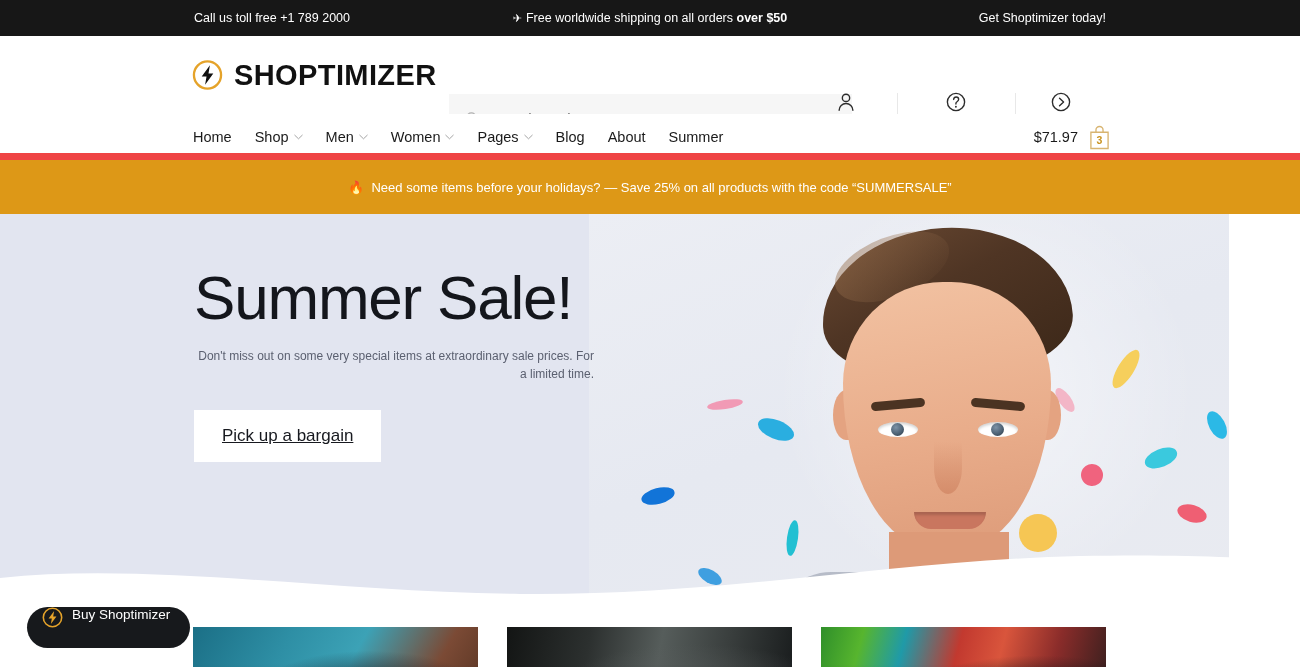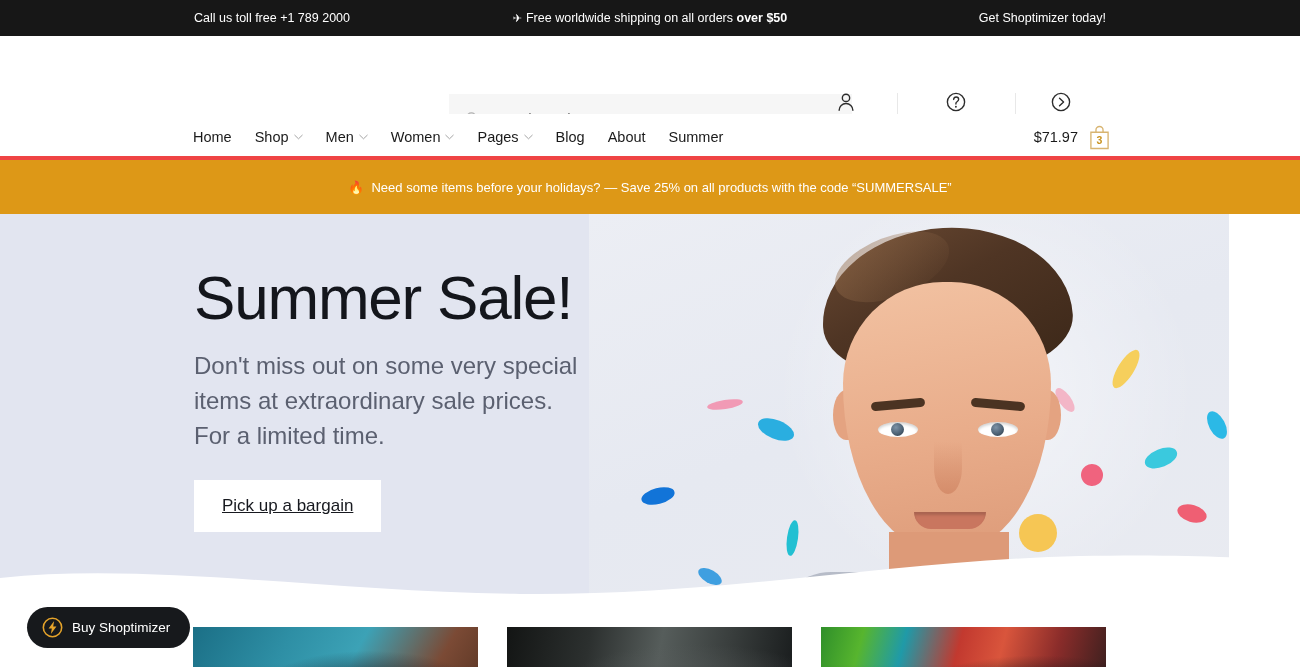--- a/index.html
+++ b/index.html
@@ -63,21 +63,21 @@
   .acct-item + .acct-item::before {
     content:""; position:absolute; left:0; top:2px;
     width:1px; height:40px; background:#e8e8e8;
   }
   .acct-ico { width:22px; height:22px; margin-bottom:7px; }
   .acct-label { font-size:11.5px; color:#333333; white-space:nowrap; }
 
   
   .navbar {
     height:46px; background:#ffffff; position:relative;
-    border-bottom:4px solid #ef4444;
+    border-bottom:7px solid #ef4444;
   }
   .nav-list {
     position:absolute; left:193px; top:0; height:46px;
     display:flex; align-items:center; gap:0; list-style:none;
   }
   .nav-item {
     display:flex; align-items:center; gap:5px;
     font-size:14.5px; color:#1a1a1a; cursor:pointer;
     margin-right:23px; white-space:nowrap;
   }
@@ -188,22 +188,22 @@
   .c10{ left:620px; top:196px; width:16px; height:30px; background:#2bb9e6; transform:rotate(-28deg); }
   .c11{ left:108px; top:356px; width:26px; height:13px; background:#3f9fe0; transform:rotate(30deg); }
   .c12{ left:470px; top:172px; width:12px; height:28px; background:#f3b6c7; transform:rotate(-36deg); }
 
   .hero-copy { position:absolute; left:194px; top:52px; width:520px; }
   .hero-title {
     font-size:62px; font-weight:400; color:#14161c;
     line-height:1.02; letter-spacing:-1.2px; margin-bottom:19px;
   }
   .hero-sub {
-    font-size:24px; color:#5b6070; line-height:1.46;
-    max-width:400px; margin-bottom:27px;
+    font-size:12px; color:#5b6070; line-height:1.46;
+    max-width:400px; margin-bottom:27px;text-align:right;
   }
   .hero-btn {
     display:inline-block; background:#ffffff; color:#17191f;
     font-family:"Liberation Sans", sans-serif;
     font-size:17px; padding:16px 28px; border:none;
     cursor:pointer; margin-bottom:21px;text-decoration:underline;
   }
   .hero-code { font-size:13px; color:#4e5360; }
 
   .wave { position:absolute; left:0; bottom:0; width:1300px; height:80px; }
@@ -237,39 +237,46 @@
   }
   .cat-card::after {
     content:""; position:absolute; inset:0;
     background:linear-gradient(180deg,rgba(0,0,0,0) 38%,rgba(0,0,0,.34) 100%);
   }
 
   
   .buy-float {
     position:absolute; left:27px; bottom:19px;
     height:41px; background:#17191c; border-radius:21px;
-    display:flex; align-items:center; gap:9px;
+    display:flex; gap:9px;
     padding:0 20px 0 15px; cursor:pointer; z-index:20;
   }
   .buy-ico { width:21px; height:21px; flex:0 0 21px; }
   .buy-label { color:#ffffff; font-size:13.5px; white-space:nowrap; }
 </style>
 </head>
 <body>
 
 <div class="topbar">
   <div class="topbar-left">Call us toll free +1 789 2000</div>
   <div class="topbar-mid">
     <span class="plane-ico">✈</span><span>Free worldwide shipping on all orders </span><b>over $50</b>
   </div>
   <div class="topbar-right">Get Shoptimizer today!</div>
 </div>
 
 <div class="header">
 
+  <div class="logo-wrap">
+    <svg class="logo-mark" viewBox="0 0 32 32">
+      <circle cx="16" cy="16" r="14" fill="none" stroke="#e5a32a" stroke-width="2.4"></circle>
+      <path d="M18.5 6 L10 17.5 H15 L13.5 26 L22 14.5 H17 Z" fill="#111111"></path>
+    </svg>
+    <div class="logo-text">SHOPTIMIZER</div>
+  </div>
 
   <div class="search-box">
     <svg class="search-ico" viewBox="0 0 20 20">
       <circle cx="8.5" cy="8.5" r="6" fill="none" stroke="#777" stroke-width="1.6"></circle>
       <line x1="13" y1="13" x2="18" y2="18" stroke="#777" stroke-width="1.6" stroke-linecap="round"></line>
     </svg>
     <input class="search-input" type="text" placeholder="Search products..." style="">
   </div>
 
   <div class="acct-group">

